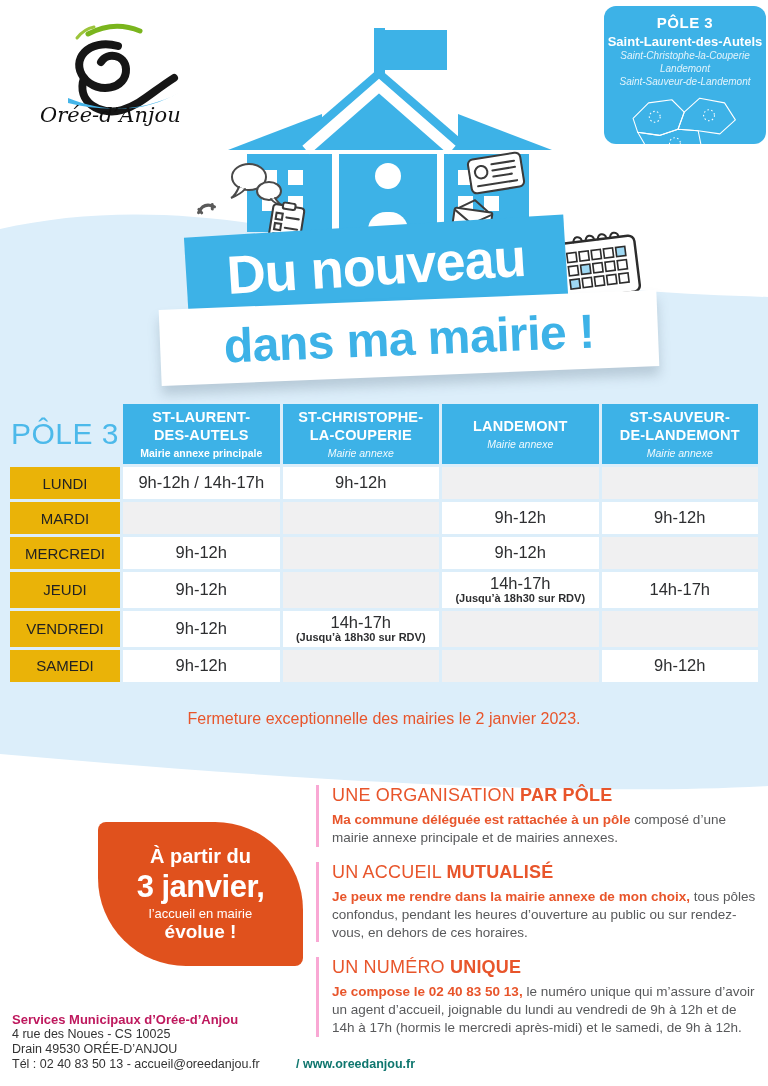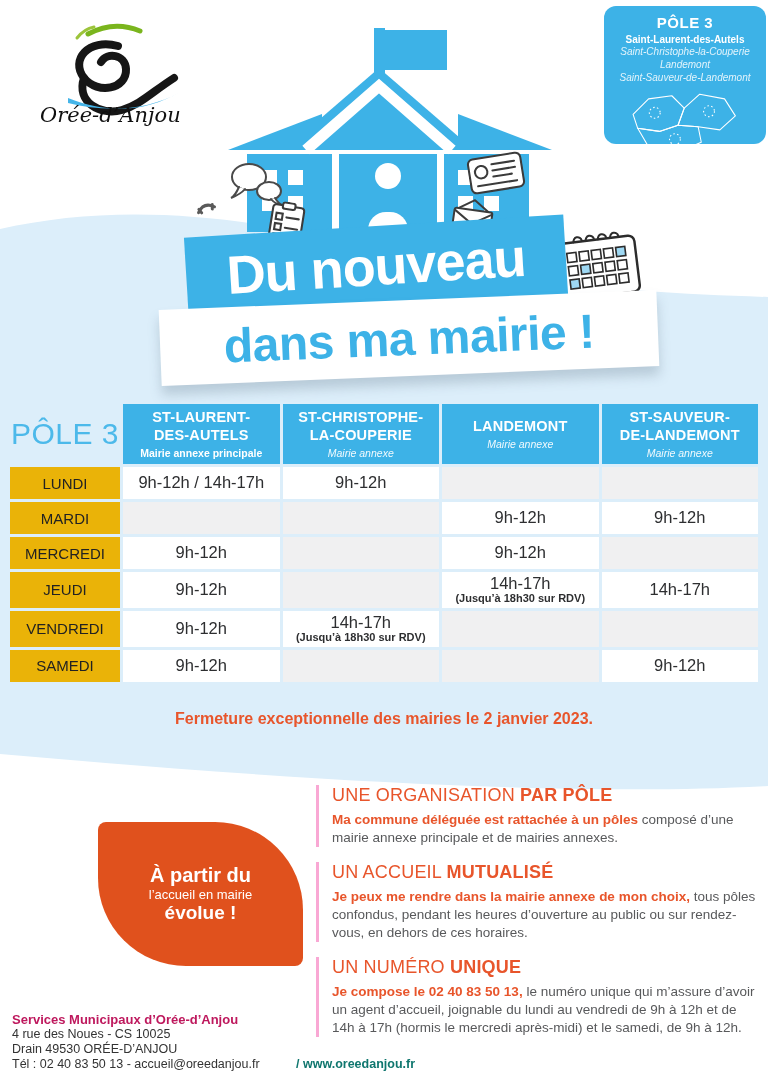--- a/index.html
+++ b/index.html
@@ -8,21 +8,21 @@
 
   
   .bgwave{position:absolute;left:0;top:0;width:768px;height:1086px;z-index:0;}
 
   
   .logo{position:absolute;left:22px;top:12px;width:158px;height:118px;z-index:5;}
 
   
   .polebox{position:absolute;right:2px;top:6px;width:162px;height:138px;background:#3db2e7;border-radius:12px;z-index:5;overflow:hidden;color:#fff;text-align:center;padding-top:8px;box-sizing:border-box;}
   .polebox .pb-title{font-size:15px;font-weight:bold;letter-spacing:.5px;}
-  .polebox .pb-primary{font-size:10px;font-weight:bold;margin-top:3px;}
+  .polebox .pb-primary{font-size:13px;font-weight:bold;margin-top:3px;}
   .polebox .pb-sec{font-size:10px;font-style:italic;color:rgba(255,255,255,.85);line-height:1.3;}
   .polebox svg{display:block;margin:4px auto 0;}
 
   
   .building{position:absolute;left:222px;top:20px;width:336px;height:212px;z-index:1;}
   .doodle{position:absolute;z-index:1;}
 
   
   .banner1{position:absolute;left:186px;top:226px;width:380px;height:80px;background:#3db2e7;transform:rotate(-3.5deg);z-index:2;display:flex;align-items:center;justify-content:center;}
   .banner1 span{color:#fff;font-size:54px;font-weight:800;letter-spacing:-1px;}
@@ -36,21 +36,21 @@
   .th-title{font-weight:bold;font-size:14.5px;line-height:1.18;letter-spacing:.2px;}
   .th-sub{font-size:10.5px;margin-top:3px;}
   .th-sub.b{font-weight:bold;}
   .th-sub.it{font-style:italic;color:rgba(255,255,255,.93);}
   .day{background:#eab308;color:#222;display:flex;align-items:center;justify-content:center;font-size:15px;min-height:32px;}
   .cell{background:#fff;display:flex;flex-direction:column;align-items:center;justify-content:center;font-size:16.5px;color:#2d2e30;min-height:32px;line-height:1.05;padding:3px 13px;box-sizing:border-box;}
   .cell.empty{background:#f0f0f1;}
   .cell .note{font-size:11px;margin-top:1px;color:#2d2e30;font-weight:bold;}
 
   
-  .notice{position:absolute;left:0;top:710px;width:768px;text-align:center;color:#e8552b;font-weight:bold;font-size:16px;z-index:3;}
+  .notice{position:absolute;left:0;top:710px;width:768px;text-align:center;color:#e8552b;font-weight:normal;font-size:16px;z-index:3;}
 
   
   .badge{position:absolute;left:98px;top:822px;width:205px;height:144px;background:#e0511d;border-radius:8px 88px 8px 88px;z-index:3;color:#fff;display:flex;flex-direction:column;align-items:center;justify-content:center;text-align:center;}
   .badge .b1{font-size:20px;font-weight:bold;}
   .badge .b2{font-size:31px;font-weight:800;letter-spacing:-.5px;margin:1px 0;}
   .badge .b3{font-size:13px;font-weight:normal;}
   .badge .b4{font-size:19px;font-weight:bold;}
 
   
   .sections{position:absolute;left:316px;top:785px;width:446px;z-index:3;}
@@ -265,28 +265,29 @@
       <div class="cell empty"></div>
       <div class="cell">
         <div>9h-12h</div>
       </div>
     </div>
 
   <div class="notice">Fermeture exceptionnelle des mairies le 2 janvier 2023.</div>
 
   <div class="badge">
     <div class="b1">À partir du</div>
+    <div class="b2">3 janvier,</div>
     <div class="b3">l’accueil en mairie</div>
     <div class="b4">évolue !</div>
   </div>
 
   <div class="sections">
     <div class="section">
       <div class="sec-head"><span class="reg">UNE ORGANISATION </span><span class="bold">PAR PÔLE</span></div>
-      <p class="sec-body"><span class="lead">Ma commune déléguée est rattachée à un pôles</span><span> composé d’une mairie annexe principale et de mairies annexes.</span></p>
+      <p class="sec-body"><span class="lead">Ma commune déléguée est rattachée à un pôle</span><span> composé d’une mairie annexe principale et de mairies annexes.</span></p>
     </div>
     <div class="section">
       <div class="sec-head"><span class="reg">UN ACCUEIL </span><span class="bold">MUTUALISÉ</span></div>
       <p class="sec-body"><span class="lead">Je peux me rendre dans la mairie annexe de mon choix,</span><span> tous pôles confondus, pendant les heures d’ouverture au public ou sur rendez-vous, en dehors de ces horaires.</span></p>
     </div>
     <div class="section">
       <div class="sec-head"><span class="reg">UN NUMÉRO </span><span class="bold">UNIQUE</span></div>
       <p class="sec-body"><span class="lead">Je compose le 02 40 83 50 13,</span><span> le numéro unique qui m’assure d’avoir un agent d’accueil, joignable du lundi au vendredi de 9h à 12h et de 14h à 17h (hormis le mercredi après-midi) et le samedi, de 9h à 12h.</span></p>
     </div>
   </div>

